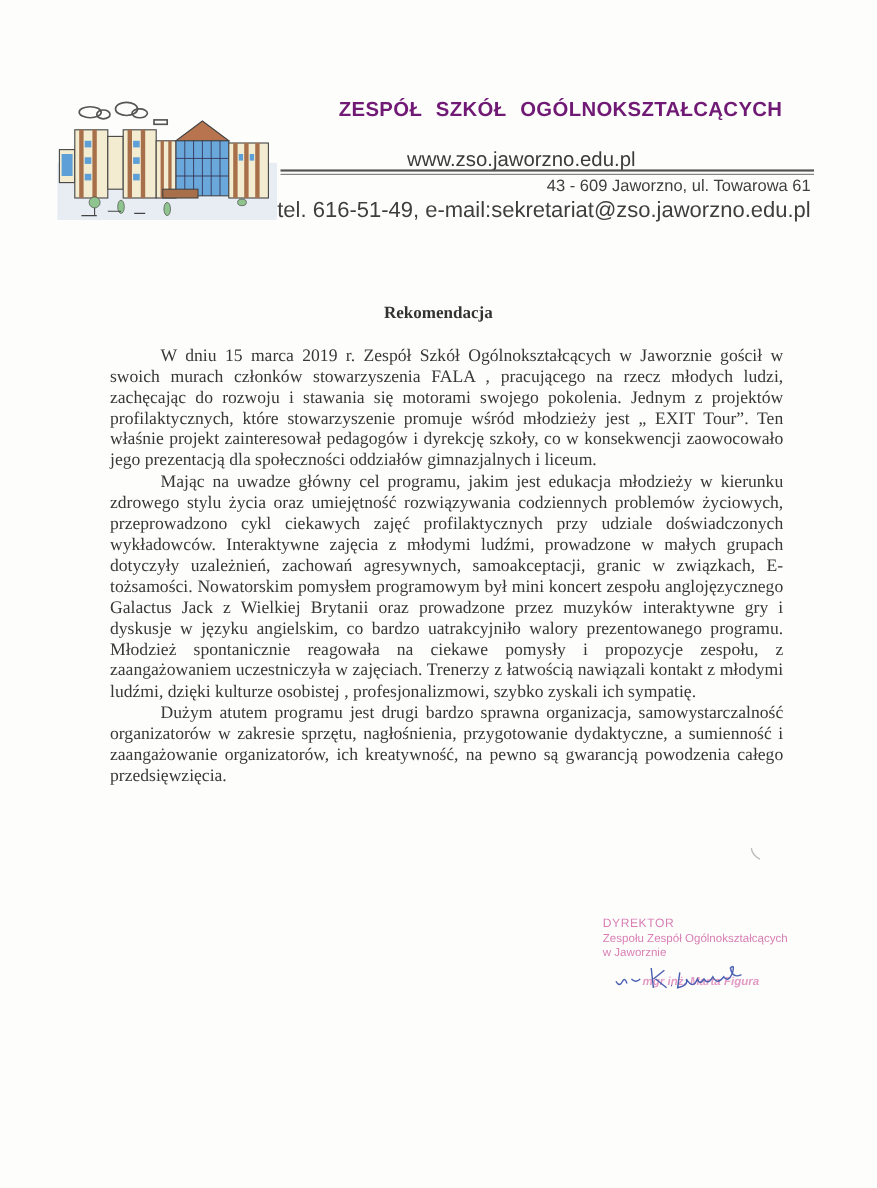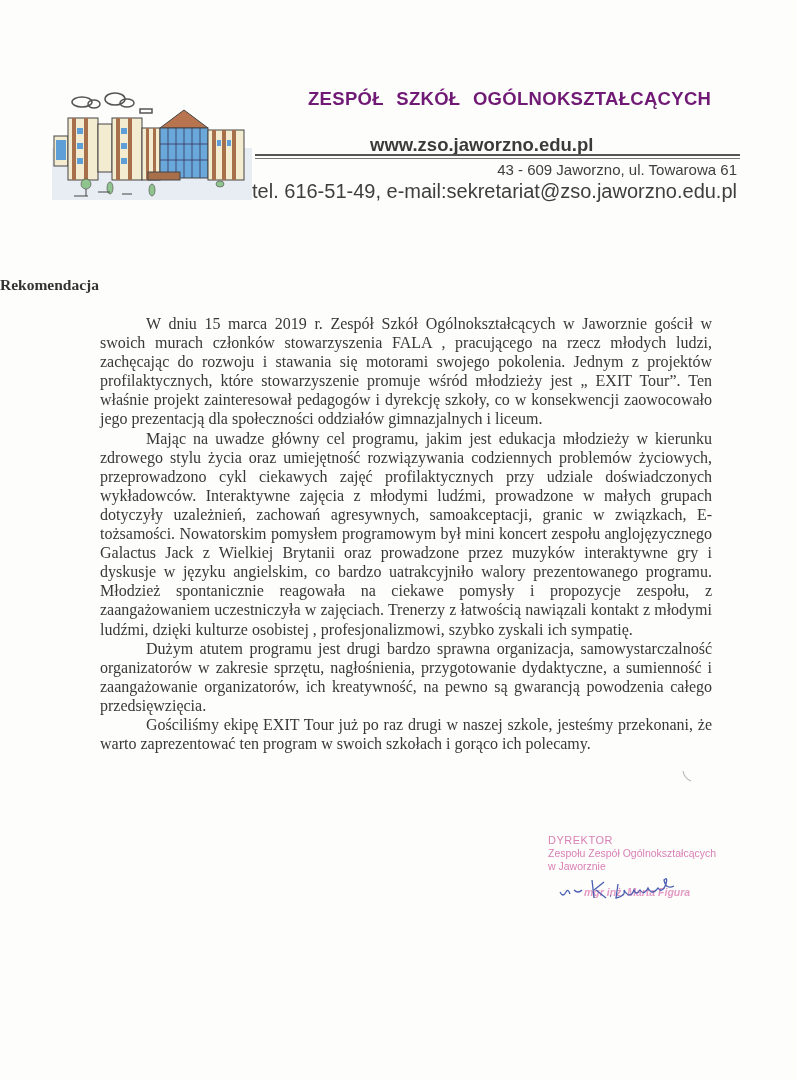--- a/index.html
+++ b/index.html
@@ -8,36 +8,36 @@
     font-family: "Liberation Serif", serif; color: #3a3a3a;
   }
   .logo { position: absolute; left: 52px; top: 88px; width: 200px; height: 112px; }
   .hdr-title {
     position: absolute; left: 308px; top: 88px;
     font-family: "Liberation Sans", sans-serif; font-weight: bold; font-size: 18.5px;
     color: #701a75; word-spacing: 7px; letter-spacing: 0.3px; white-space: nowrap;
   }
   .hdr-url {
     position: absolute; left: 370px; top: 134px;
-    font-family: "Liberation Sans", sans-serif; font-weight: bold; font-size: 18.5px; color: #3b3b3b;
+    font-family: "Liberation Sans", sans-serif; font-weight: normal; font-size: 18.5px; color: #3b3b3b;
   }
   .hdr-rule {
     position: absolute; left: 255px; top: 154px; width: 485px; height: 2px;
     border-top: 2px solid #555; border-bottom: 1px solid #777;
   }
   .hdr-addr {
     position: absolute; right: 60px; top: 161px;
     font-family: "Liberation Sans", sans-serif; font-size: 15px; color: #3e3e3e; white-space: nowrap;
   }
   .hdr-tel {
     position: absolute; right: 60px; top: 180px;
     font-family: "Liberation Sans", sans-serif; font-size: 20px; color: #3e3e3e; white-space: nowrap;
   }
   .doc-title {
-    position: absolute; left: 0; width: 797px; top: 276px; 
+    position: absolute; left: 0; width: 797px; top: 276px; text-align: center;
     font-weight: bold; font-size: 15.5px; color: #333;
   }
   .body-text {
     position: absolute; left: 100px; width: 612px; top: 314px;
     font-size: 16px; line-height: 19.1px; text-align: justify; color: #383838;
   }
   .body-text p { margin: 0; text-indent: 46px; }
   .stamp { position: absolute; left: 548px; top: 834px; width: 190px; text-align: left;
     font-family: "Liberation Sans", sans-serif; color: #d97fb4; }
   .stamp .l1 { font-size: 11px; line-height: 13px; letter-spacing: 0.5px; }
@@ -108,21 +108,20 @@
 <div class="hdr-rule"></div>
 <div class="hdr-addr">43 - 609 Jaworzno, ul. Towarowa 61</div>
 <div class="hdr-tel">tel. 616-51-49, e-mail:sekretariat@zso.jaworzno.edu.pl</div>
 
 <div class="doc-title">Rekomendacja</div>
 
 <div class="body-text">
   <p>W dniu 15 marca 2019 r. Zespół Szkół Ogólnokształcących w Jaworznie gościł w swoich murach członków stowarzyszenia FALA , pracującego na rzecz młodych ludzi, zachęcając do rozwoju i stawania się motorami swojego pokolenia. Jednym z projektów profilaktycznych, które stowarzyszenie promuje wśród młodzieży jest „ EXIT Tour”. Ten właśnie projekt zainteresował pedagogów i dyrekcję szkoły, co w konsekwencji zaowocowało jego prezentacją dla społeczności oddziałów gimnazjalnych i liceum.</p>
   <p>Mając na uwadze główny cel programu, jakim jest edukacja młodzieży w kierunku zdrowego stylu życia oraz umiejętność  rozwiązywania codziennych problemów życiowych, przeprowadzono cykl ciekawych zajęć profilaktycznych przy udziale doświadczonych wykładowców. Interaktywne zajęcia z młodymi ludźmi, prowadzone w małych grupach dotyczyły uzależnień, zachowań agresywnych, samoakceptacji, granic w związkach, E-tożsamości. Nowatorskim pomysłem programowym był mini koncert zespołu anglojęzycznego Galactus Jack              z Wielkiej Brytanii oraz prowadzone przez muzyków interaktywne gry i dyskusje w języku angielskim, co bardzo uatrakcyjniło walory prezentowanego programu. Młodzież spontanicznie reagowała  na ciekawe pomysły i propozycje zespołu, z zaangażowaniem uczestniczyła w zajęciach. Trenerzy z łatwością nawiązali kontakt z młodymi ludźmi, dzięki kulturze osobistej , profesjonalizmowi, szybko zyskali ich sympatię.</p>
   <p>Dużym atutem programu jest drugi bardzo sprawna organizacja, samowystarczalność organizatorów w zakresie sprzętu, nagłośnienia, przygotowanie dydaktyczne, a sumienność i zaangażowanie organizatorów, ich kreatywność, na pewno są gwarancją powodzenia całego przedsięwzięcia.</p>
-  <p>Gościliśmy ekipę EXIT Tour już po raz drugi w naszej szkole, jesteśmy przekonani, że warto zaprezentować ten program w swoich szkołach i gorąco ich polecamy.</p>
 </div>
 
 <svg class="mark" viewBox="0 0 14 14">
   <path d="M3 2 Q4 9 11 12" stroke="#bbb" stroke-width="1.2" fill="none"></path>
 </svg>
 
 <div class="stamp">
   <div class="l1">DYREKTOR</div>
   <div class="l2">Zespołu Zespół Ogólnokształcących</div>
   <div class="l3">w Jaworznie</div>

